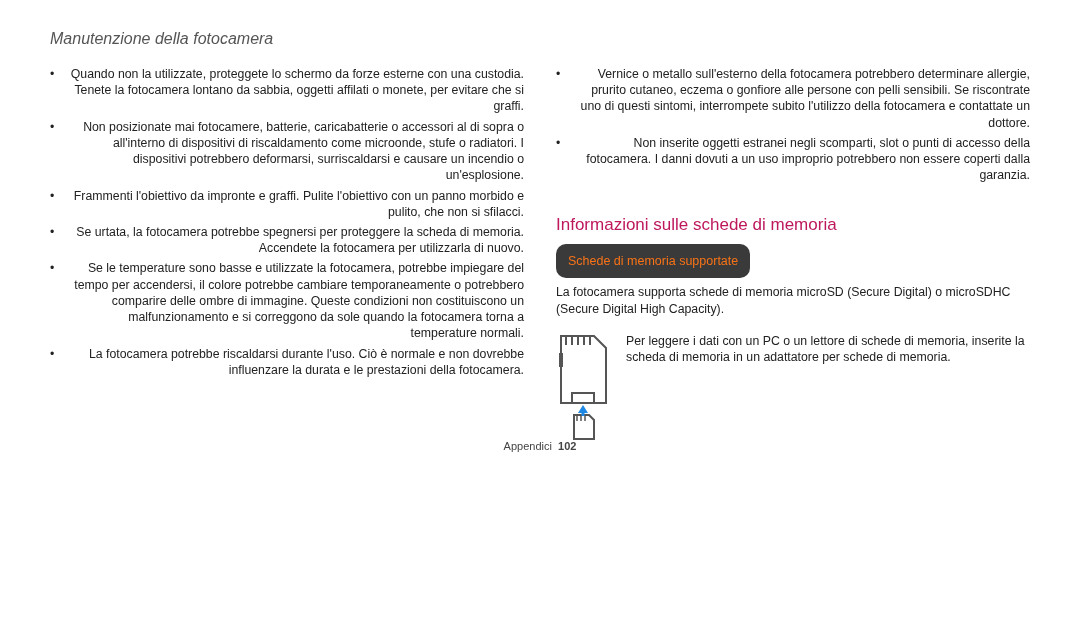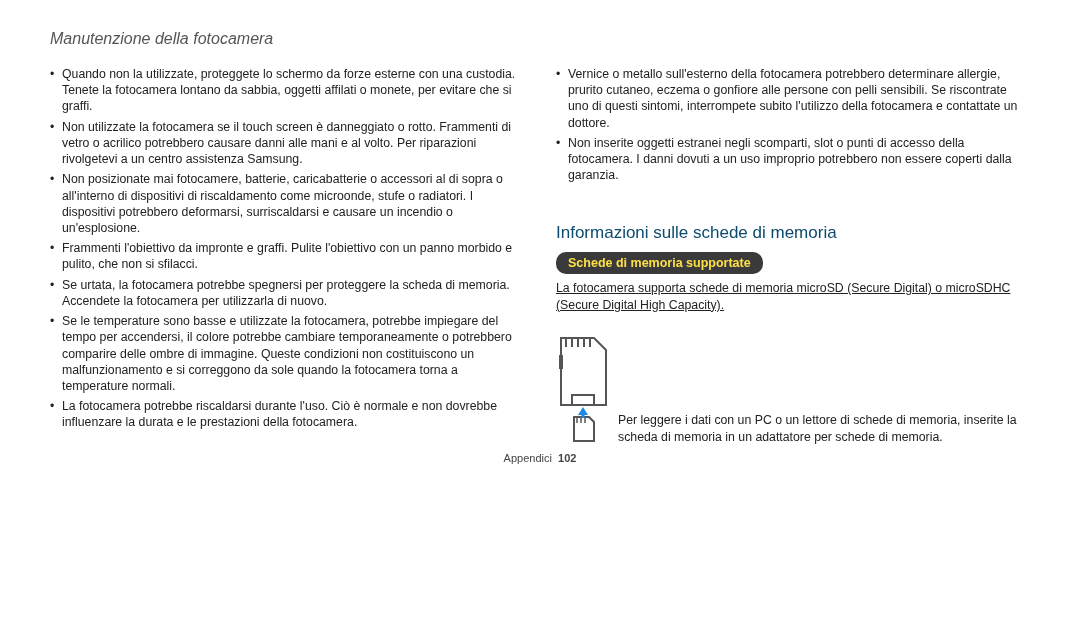--- a/index.html
+++ b/index.html
@@ -32,90 +32,89 @@
   }
   .col {
     flex: 1 1 0;
     font-size: 12.3px;
     line-height: 1.32;
   }
   ul.bullets {
     list-style: none;
     padding: 0;
     margin: 0;
+    text-align: right;
   }
   ul.bullets > li {
     position: relative;
     padding-left: 12px;
     margin-bottom: 4px;
   }
   ul.bullets > li::before {
     content: "•";
     position: absolute;
     left: 0;
     top: 0;
     color: #222;
   }
   h2.sub {
-    color: #0c4a6e;
+    color: #be185d;
     font-size: 17px;
     font-weight: 500;
-    margin: 38px 0 8px 0;
+    margin: 30px 0 8px 0;
   }
   .pill {
     display: inline-block;
     background: #3a3a3a;
-    color: #fde047;
+    color: #f97316;
     font-size: 12.5px;
-    font-weight: 700;
-    padding: 3px 12px;
+    font-weight: 400;
+    padding: 9px 12px;
     border-radius: 10px;
     margin-bottom: 6px;
   }
   .support-text {
-    margin-bottom: 22px;
-    text-decoration: underline;
+    margin-bottom: 16px;
   }
   .card-row {
     display: flex;
-    align-items: flex-end;
-    gap: 2px;
+    align-items: flex-start;
+    gap: 10px;
   }
   .card-text {
     flex: 1;
   }
   .sd-illus {
     width: 60px;
     height: 110px;
     flex: 0 0 auto;
   }
   .footer {
     position: absolute;
-    bottom: 20px;
+    bottom: 32px;
     left: 0;
     width: 100%;
     text-align: center;
     font-size: 11px;
     color: #444;
   }
   .footer b { font-weight: 700; }
 </style>
 </head>
 <body>
 
 <div class="page">
 
   <div class="section-title">Manutenzione della fotocamera</div>
 
   <div class="cols">
 
     <div class="col">
       <ul class="bullets">
         <li>Quando non la utilizzate, proteggete lo schermo da forze esterne con una custodia. Tenete la fotocamera lontano da sabbia, oggetti affilati o monete, per evitare che si graffi.</li>
-        <li>Non utilizzate la fotocamera se il touch screen è danneggiato o rotto. Frammenti di vetro o acrilico potrebbero causare danni alle mani e al volto. Per riparazioni rivolgetevi a un centro assistenza Samsung.</li>
         <li>Non posizionate mai fotocamere, batterie, caricabatterie o accessori al di sopra o all'interno di dispositivi di riscaldamento come microonde, stufe o radiatori. I dispositivi potrebbero deformarsi, surriscaldarsi e causare un incendio o un'esplosione.</li>
         <li>Frammenti l'obiettivo da impronte e graffi. Pulite l'obiettivo con un panno morbido e pulito, che non si sfilacci.</li>
         <li>Se urtata, la fotocamera potrebbe spegnersi per proteggere la scheda di memoria. Accendete la fotocamera per utilizzarla di nuovo.</li>
         <li>Se le temperature sono basse e utilizzate la fotocamera, potrebbe impiegare del tempo per accendersi, il colore potrebbe cambiare temporaneamente o potrebbero comparire delle ombre di immagine. Queste condizioni non costituiscono un malfunzionamento e si correggono da sole quando la fotocamera torna a temperature normali.</li>
         <li>La fotocamera potrebbe riscaldarsi durante l'uso. Ciò è normale e non dovrebbe influenzare la durata e le prestazioni della fotocamera.</li>
       </ul>
     </div>
 
     <div class="col">
       <ul class="bullets">

